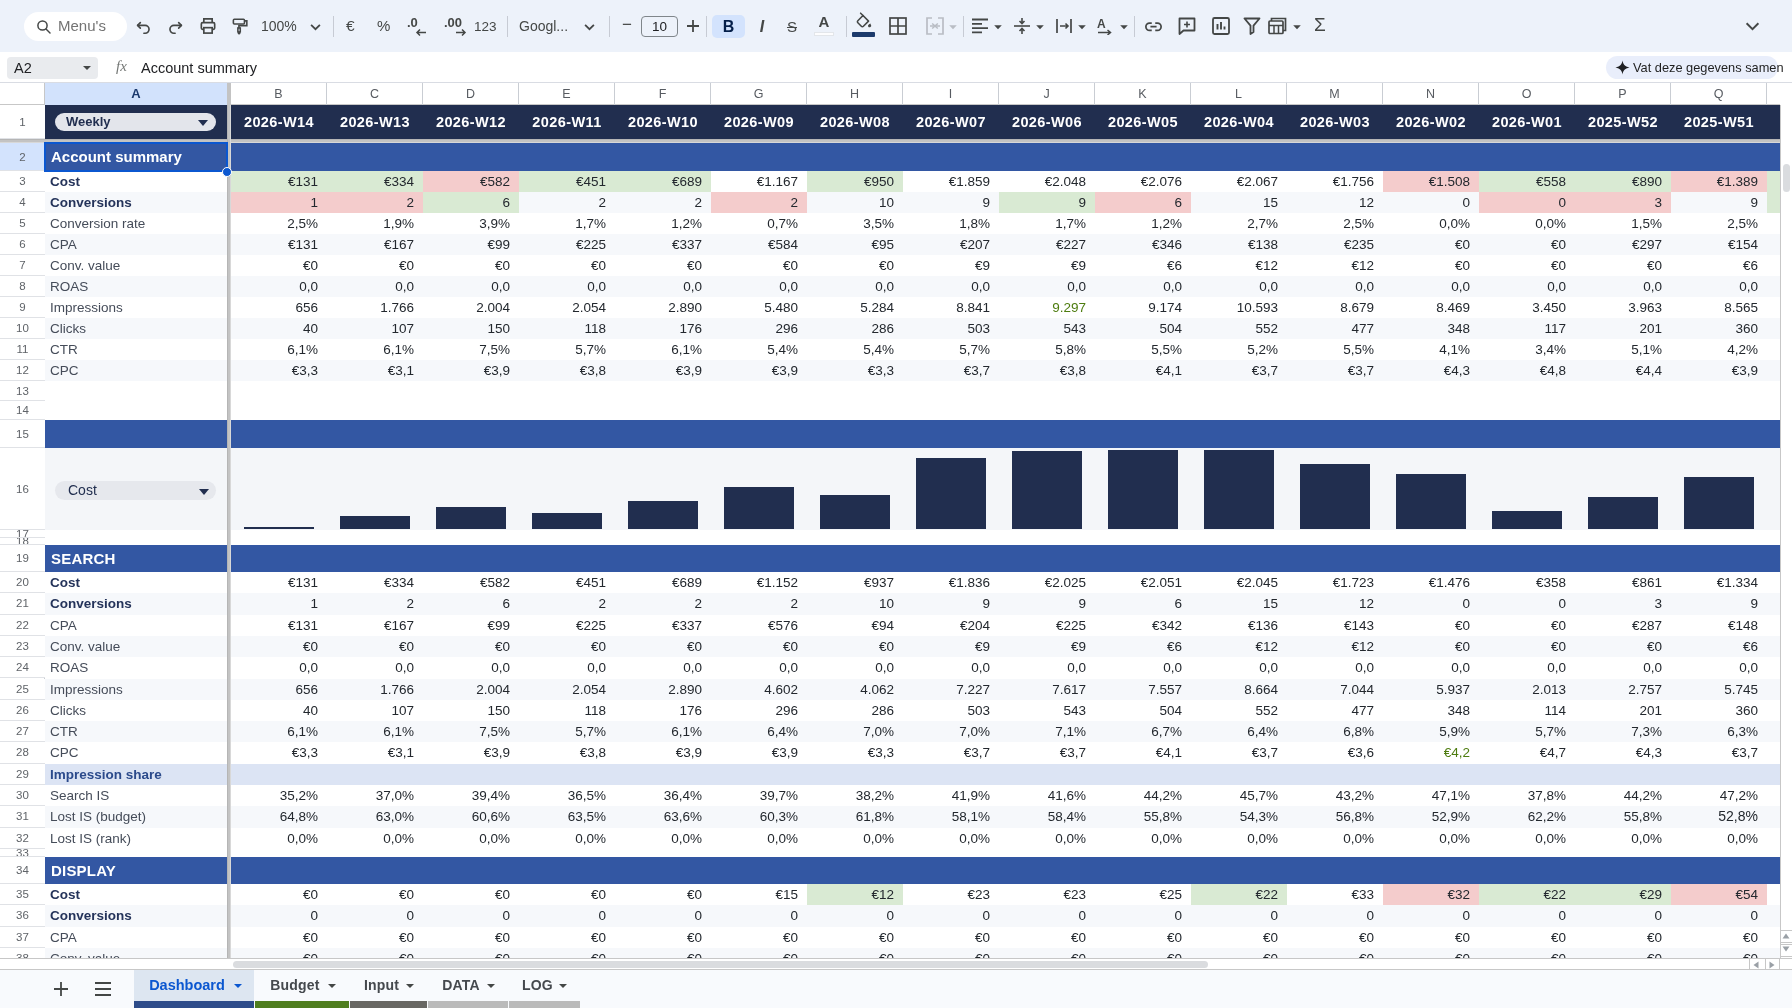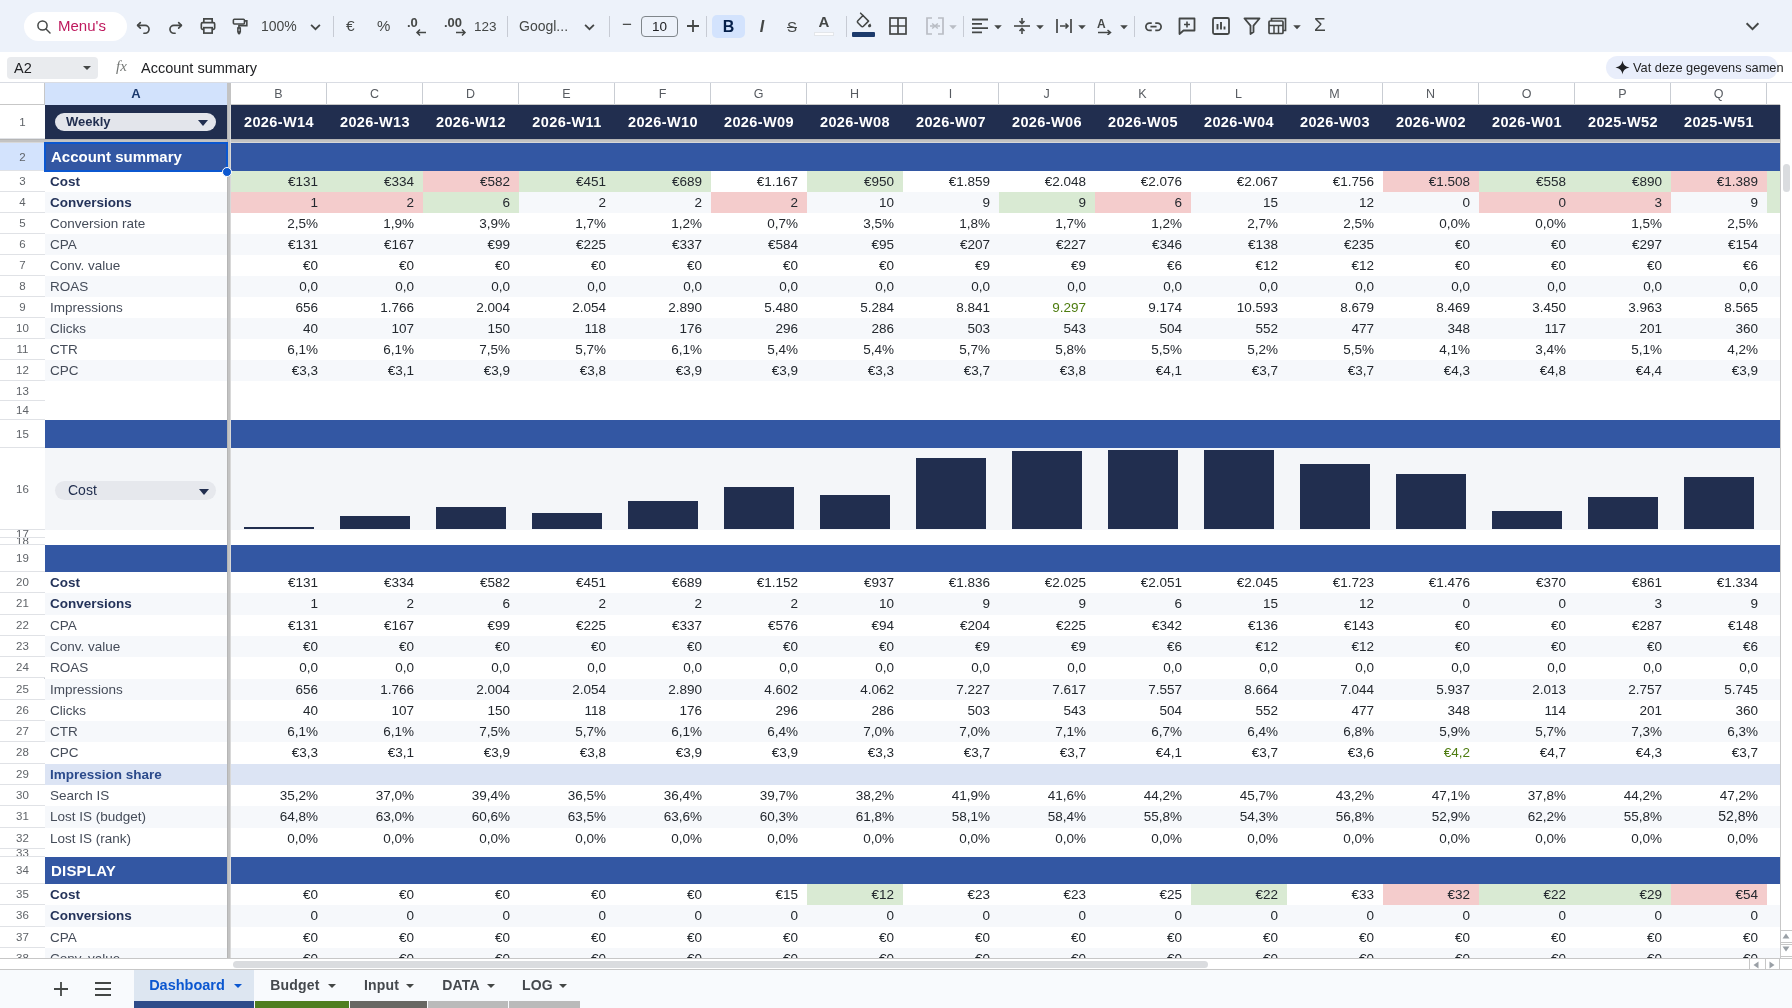--- a/index.html
+++ b/index.html
@@ -4,21 +4,21 @@
 html,body{width:1792px;height:1008px;overflow:hidden;font-family:"Liberation Sans",sans-serif;background:#fff;}
 .ic{position:absolute;}
 </style></head><body>
 <div style="position:relative;width:1792px;height:1008px;overflow:hidden;">
 <div style="position:absolute;left:0px;top:0px;width:1792px;height:52px;background:#edf2fa;"></div>
 <div style="position:absolute;left:24px;top:12px;width:103px;height:29px;background:#fff;border-radius:15px;"></div>
 <svg class="ic" style="left:36px;top:19px" width="16" height="16" viewBox="0 0 16 16">
       <circle cx="6.5" cy="6.5" r="4.6" fill="none" stroke="#444746" stroke-width="1.5"></circle>
       <line x1="10" y1="10" x2="14" y2="14" stroke="#444746" stroke-width="1.5" stroke-linecap="round"></line>
     </svg>
-<div style="position:absolute;left:58px;top:17px;width:70px;height:18px;font-size:15px;color:#be185d;">Menu's</div>
+<div style="position:absolute;left:58px;top:17px;width:70px;height:18px;font-size:15px;color:#737373;">Menu's</div>
 <svg class="ic" style="left:134px;top:17px" width="19" height="19" viewBox="0 0 24 24">
       <path d="M8 7 L4.5 10.5 L8 14" fill="none" stroke="#444746" stroke-width="2.1" stroke-linecap="round" stroke-linejoin="round"></path>
       <path d="M4.8 10.5 H14 a5 5 0 0 1 0 10 h-1.5" fill="none" stroke="#444746" stroke-width="2.1" stroke-linecap="round"></path>
     </svg>
 <svg class="ic" style="left:166px;top:17px" width="19" height="19" viewBox="0 0 24 24">
       <path d="M16 7 L19.5 10.5 L16 14" fill="none" stroke="#444746" stroke-width="2.1" stroke-linecap="round" stroke-linejoin="round"></path>
       <path d="M19.2 10.5 H10 a5 5 0 0 0 0 10 h1.5" fill="none" stroke="#444746" stroke-width="2.1" stroke-linecap="round"></path>
     </svg>
 <svg class="ic" style="left:198px;top:16px" width="20" height="20" viewBox="0 0 24 24">
       <path d="M7 8 V3.5 h10 V8" fill="none" stroke="#444746" stroke-width="2"></path>
@@ -419,37 +419,38 @@
 <div style="position:absolute;left:1108px;top:450px;width:70px;height:79px;background:#212e4f;"></div>
 <div style="position:absolute;left:1204px;top:450px;width:70px;height:79px;background:#212e4f;"></div>
 <div style="position:absolute;left:1300px;top:464px;width:70px;height:65px;background:#212e4f;"></div>
 <div style="position:absolute;left:1396px;top:474px;width:70px;height:55px;background:#212e4f;"></div>
 <div style="position:absolute;left:1492px;top:511px;width:70px;height:18px;background:#212e4f;"></div>
 <div style="position:absolute;left:1588px;top:497px;width:70px;height:32px;background:#212e4f;"></div>
 <div style="position:absolute;left:1684px;top:477px;width:70px;height:52px;background:#212e4f;"></div>
 <div style="position:absolute;left:0px;top:530px;width:45px;height:8px;background:#fff;border-bottom:1px solid #e0e2e6;font-size:11.5px;color:#5f6368;text-align:center;line-height:8px;overflow:hidden;">17</div>
 <div style="position:absolute;left:0px;top:538px;width:45px;height:7px;background:#fff;border-bottom:1px solid #e0e2e6;font-size:11.5px;color:#5f6368;text-align:center;line-height:7px;overflow:hidden;">18</div>
 <div style="position:absolute;left:45px;top:545px;width:1735px;height:27px;background:#3357a3;"></div>
+<div style="position:absolute;left:51px;top:545px;width:400px;height:27px;font-size:15px;font-weight:bold;color:#fff;line-height:27px;letter-spacing:0.2px;">SEARCH</div>
 <div style="position:absolute;left:0px;top:545px;width:45px;height:27px;background:#fff;border-bottom:1px solid #e0e2e6;font-size:11.5px;color:#5f6368;text-align:center;line-height:27px;overflow:hidden;">19</div>
 <div style="position:absolute;left:45px;top:572.0px;width:182px;height:21.3px;background:#fff;"></div>
 <div style="position:absolute;left:50px;top:572.0px;width:177px;height:21.3px;font-size:13.5px;font-weight:bold;color:#24335a;line-height:21.3px;white-space:nowrap;overflow:hidden;">Cost</div>
 <div style="position:absolute;left:231px;top:572.0px;width:96px;height:21.3px;background:#fff;font-size:13.5px;color:#23282e;text-align:right;line-height:21.3px;padding-right:9px;">€131</div>
 <div style="position:absolute;left:327px;top:572.0px;width:96px;height:21.3px;background:#fff;font-size:13.5px;color:#23282e;text-align:right;line-height:21.3px;padding-right:9px;">€334</div>
 <div style="position:absolute;left:423px;top:572.0px;width:96px;height:21.3px;background:#fff;font-size:13.5px;color:#23282e;text-align:right;line-height:21.3px;padding-right:9px;">€582</div>
 <div style="position:absolute;left:519px;top:572.0px;width:96px;height:21.3px;background:#fff;font-size:13.5px;color:#23282e;text-align:right;line-height:21.3px;padding-right:9px;">€451</div>
 <div style="position:absolute;left:615px;top:572.0px;width:96px;height:21.3px;background:#fff;font-size:13.5px;color:#23282e;text-align:right;line-height:21.3px;padding-right:9px;">€689</div>
 <div style="position:absolute;left:711px;top:572.0px;width:96px;height:21.3px;background:#fff;font-size:13.5px;color:#23282e;text-align:right;line-height:21.3px;padding-right:9px;">€1.152</div>
 <div style="position:absolute;left:807px;top:572.0px;width:96px;height:21.3px;background:#fff;font-size:13.5px;color:#23282e;text-align:right;line-height:21.3px;padding-right:9px;">€937</div>
 <div style="position:absolute;left:903px;top:572.0px;width:96px;height:21.3px;background:#fff;font-size:13.5px;color:#23282e;text-align:right;line-height:21.3px;padding-right:9px;">€1.836</div>
 <div style="position:absolute;left:999px;top:572.0px;width:96px;height:21.3px;background:#fff;font-size:13.5px;color:#23282e;text-align:right;line-height:21.3px;padding-right:9px;">€2.025</div>
 <div style="position:absolute;left:1095px;top:572.0px;width:96px;height:21.3px;background:#fff;font-size:13.5px;color:#23282e;text-align:right;line-height:21.3px;padding-right:9px;">€2.051</div>
 <div style="position:absolute;left:1191px;top:572.0px;width:96px;height:21.3px;background:#fff;font-size:13.5px;color:#23282e;text-align:right;line-height:21.3px;padding-right:9px;">€2.045</div>
 <div style="position:absolute;left:1287px;top:572.0px;width:96px;height:21.3px;background:#fff;font-size:13.5px;color:#23282e;text-align:right;line-height:21.3px;padding-right:9px;">€1.723</div>
 <div style="position:absolute;left:1383px;top:572.0px;width:96px;height:21.3px;background:#fff;font-size:13.5px;color:#23282e;text-align:right;line-height:21.3px;padding-right:9px;">€1.476</div>
-<div style="position:absolute;left:1479px;top:572.0px;width:96px;height:21.3px;background:#fff;font-size:13.5px;color:#23282e;text-align:right;line-height:21.3px;padding-right:9px;">€370</div>
+<div style="position:absolute;left:1479px;top:572.0px;width:96px;height:21.3px;background:#fff;font-size:13.5px;color:#23282e;text-align:right;line-height:21.3px;padding-right:9px;">€358</div>
 <div style="position:absolute;left:1575px;top:572.0px;width:96px;height:21.3px;background:#fff;font-size:13.5px;color:#23282e;text-align:right;line-height:21.3px;padding-right:9px;">€861</div>
 <div style="position:absolute;left:1671px;top:572.0px;width:96px;height:21.3px;background:#fff;font-size:13.5px;color:#23282e;text-align:right;line-height:21.3px;padding-right:9px;">€1.334</div>
 <div style="position:absolute;left:1767px;top:572.0px;width:13px;height:21.3px;background:#fff;"></div>
 <div style="position:absolute;left:0px;top:572.0px;width:45px;height:21.3px;background:#fff;border-bottom:1px solid #e0e2e6;font-size:11.5px;color:#5f6368;text-align:center;line-height:21.3px;overflow:hidden;">20</div>
 <div style="position:absolute;left:45px;top:593.3px;width:182px;height:21.3px;background:#f6f8fb;"></div>
 <div style="position:absolute;left:50px;top:593.3px;width:177px;height:21.3px;font-size:13.5px;font-weight:bold;color:#24335a;line-height:21.3px;white-space:nowrap;overflow:hidden;">Conversions</div>
 <div style="position:absolute;left:231px;top:593.3px;width:96px;height:21.3px;background:#f6f8fb;font-size:13.5px;color:#23282e;text-align:right;line-height:21.3px;padding-right:9px;">1</div>
 <div style="position:absolute;left:327px;top:593.3px;width:96px;height:21.3px;background:#f6f8fb;font-size:13.5px;color:#23282e;text-align:right;line-height:21.3px;padding-right:9px;">2</div>
 <div style="position:absolute;left:423px;top:593.3px;width:96px;height:21.3px;background:#f6f8fb;font-size:13.5px;color:#23282e;text-align:right;line-height:21.3px;padding-right:9px;">6</div>
 <div style="position:absolute;left:519px;top:593.3px;width:96px;height:21.3px;background:#f6f8fb;font-size:13.5px;color:#23282e;text-align:right;line-height:21.3px;padding-right:9px;">2</div>

